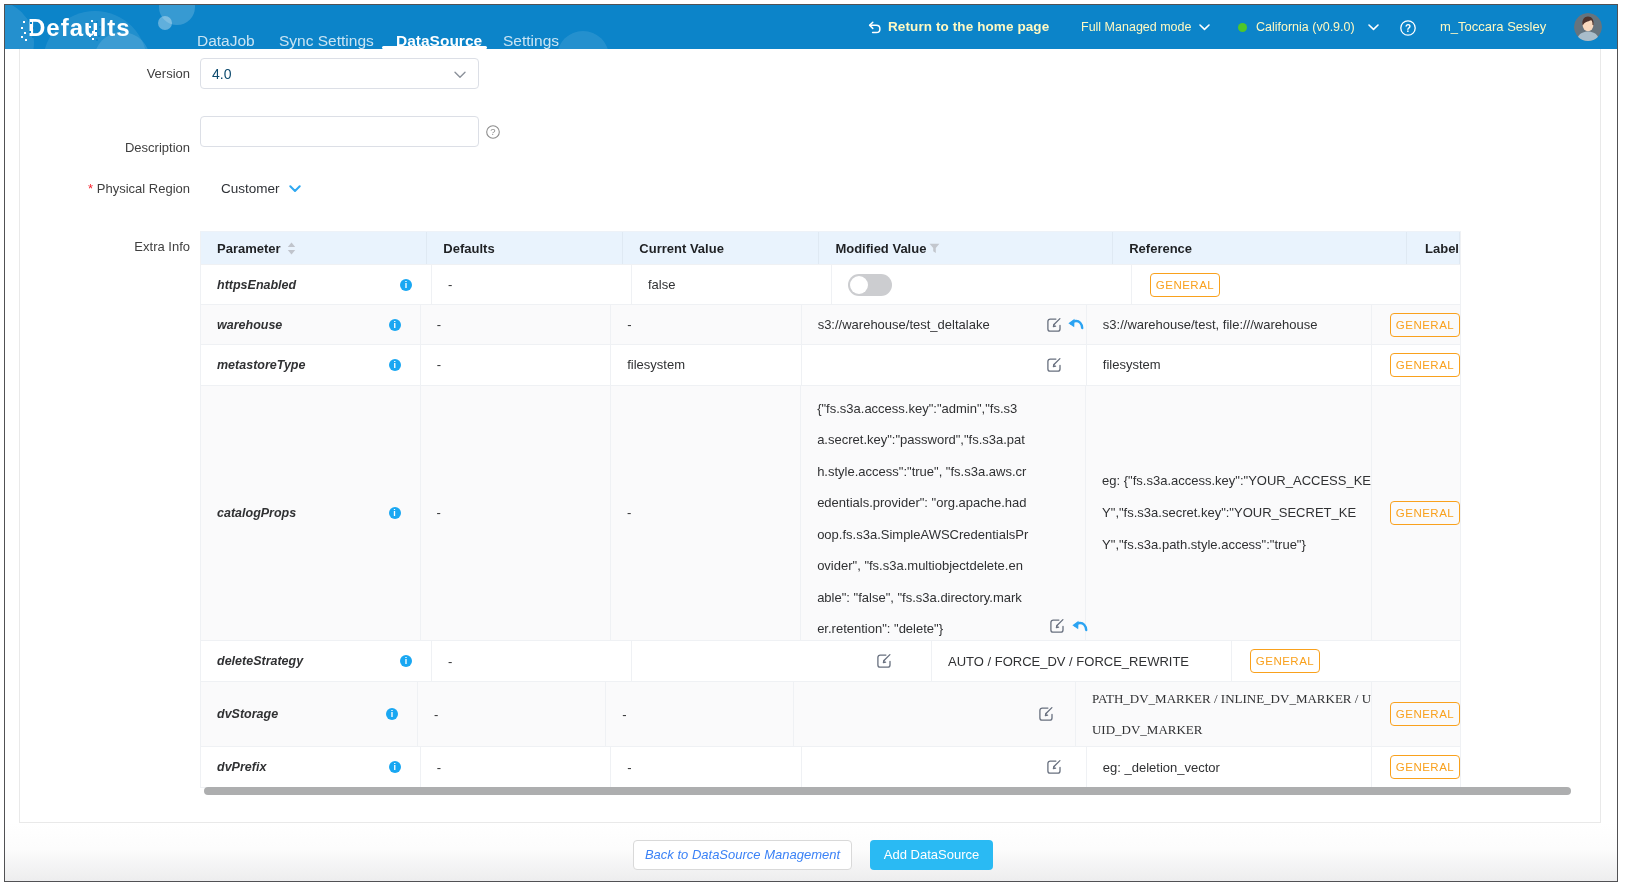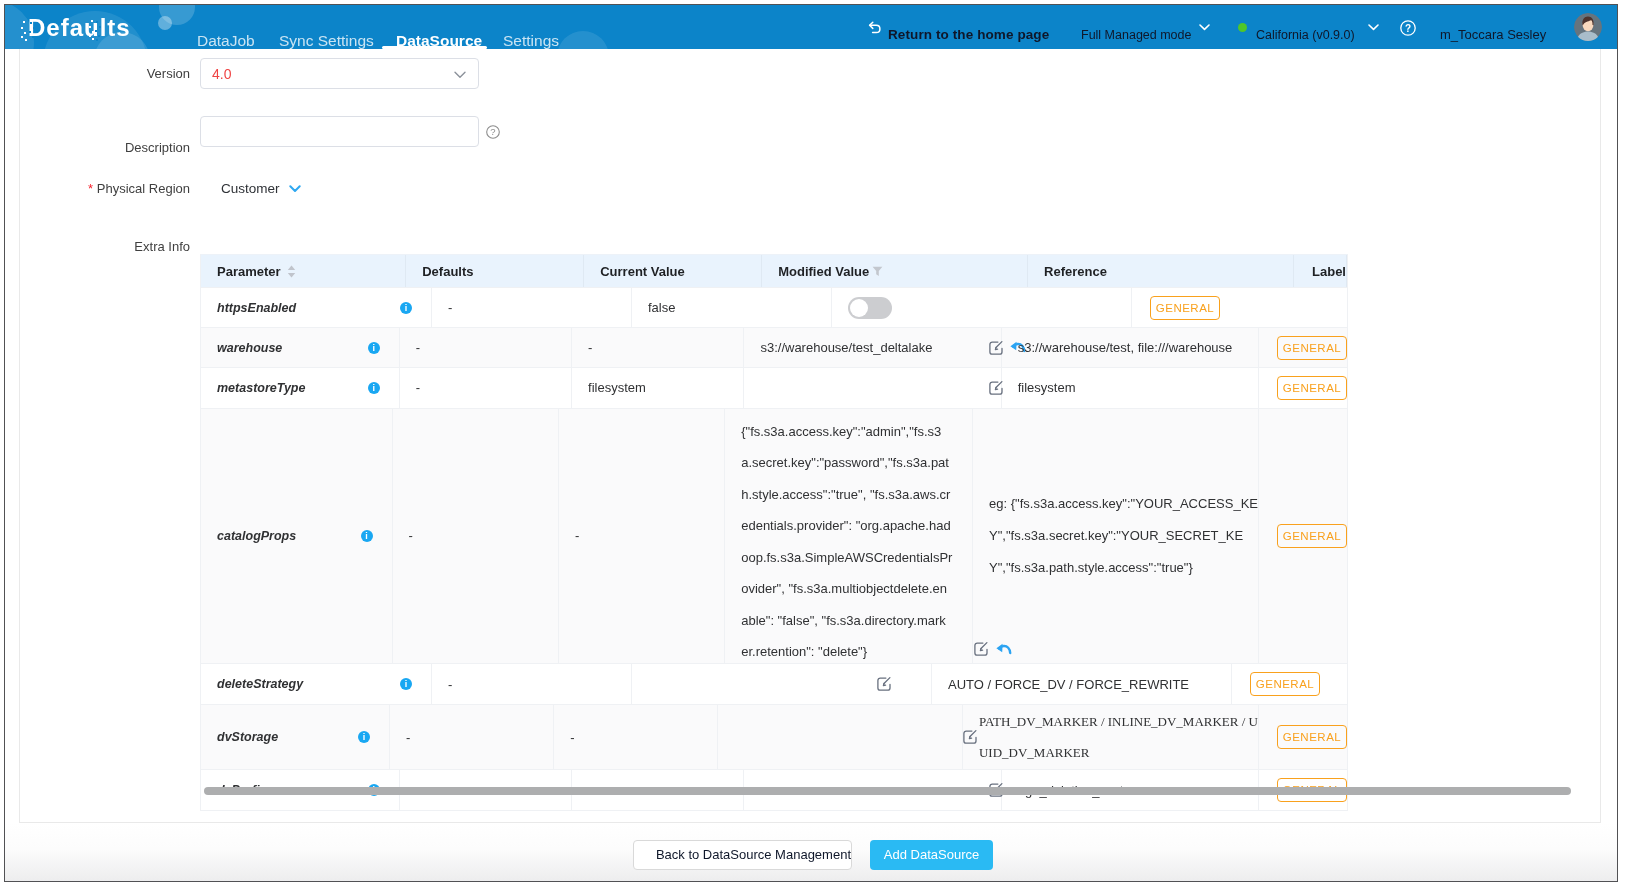--- a/index.html
+++ b/index.html
@@ -6,44 +6,44 @@
 .page{position:relative;width:1626px;height:888px;background:#fff;font-family:"Liberation Sans",sans-serif;overflow:hidden;}
 .frame{position:absolute;left:4px;top:4px;width:1614px;height:878px;border:1px solid #515154;border-bottom-width:2px;box-sizing:border-box;background:#fff;}
 .nav{position:absolute;left:5px;top:5px;width:1612px;height:44px;background:#0C84C9;overflow:hidden;}
 .bub{position:absolute;border-radius:50%;background:#fff;}
 .logo{position:absolute;left:23px;top:10px;font-size:24px;font-weight:bold;color:#fff;letter-spacing:1px;line-height:26px;}
 .ds{position:absolute;width:2px;height:2px;background:#fff;}
 .hole{position:absolute;width:2px;height:2px;background:#0C84C9;}
 .mi{position:absolute;top:14px;height:44px;line-height:44px;font-size:15.5px;color:rgba(255,255,255,0.78);}
 .mi.act{color:#fff;font-weight:bold;}
 .uline{position:absolute;left:377px;top:41px;width:105px;height:3px;background:#fff;border-radius:2px;}
-.nvt{position:absolute;top:8px;height:44px;line-height:44px;color:#0f172a;}
+.nvt{position:absolute;top:0;height:44px;line-height:44px;color:#fef9c3;}
 .card{position:absolute;left:19px;top:49px;width:1582px;height:774px;border:1px solid #E9E9E9;border-top:none;box-sizing:border-box;}
 .lbl{position:absolute;left:40px;width:150px;text-align:right;font-size:13px;color:#3f3f3f;line-height:16px;}
 .inp{position:absolute;left:200px;width:279px;height:31px;border:1px solid #DCDFE6;border-radius:4px;box-sizing:border-box;background:#fff;}
-.tbl{position:absolute;left:200px;top:231px;width:1148px;font-size:13px;color:#303133;border-left:1px solid #EFF1F4;border-right:1px solid #EFF1F4;border-top:1px solid #EDF2F8;box-sizing:border-box;margin-top:23px;}
+.tbl{position:absolute;left:200px;top:231px;width:1261px;font-size:13px;color:#303133;border-left:1px solid #EFF1F4;border-right:1px solid #EFF1F4;border-top:1px solid #EDF2F8;box-sizing:border-box;}
 .tr{display:flex;border-bottom:1px solid #EFF1F4;background:#fff;box-sizing:border-box;}
 .tr.z{background:#FAFAFB;}
 .td{box-sizing:border-box;border-right:1px solid #EFF1F4;display:flex;align-items:center;padding-left:16px;position:relative;overflow:visible;}
 .c1{width:231px}.c2{width:200px}.c3{width:200px}.c4{width:300px}.c5{width:300px}.c6{flex:1;border-right:none;padding-left:18px;}
 .thead{height:33px;background:#E9F3FD;font-weight:bold;font-size:13px;color:#1f2124;}
 .thead .td{border-right:1px solid #DFE9F3;}
 .pn{font-weight:bold;font-style:italic;font-size:12.5px;}
 .info{width:12px;height:12px;border-radius:50%;background:#19A7F2;color:#fff;font-size:9px;font-weight:bold;line-height:12px;text-align:center;font-style:normal;margin-left:auto;margin-right:19px;flex:none;}
 .gen{display:inline-block;width:70px;height:24px;line-height:22px;box-sizing:border-box;border:1px solid #F9A11D;border-radius:4px;color:#F9A11D;font-size:11.5px;text-align:center;letter-spacing:0.5px;background:transparent;}
 .sw{width:44px;height:22px;border-radius:11px;background:#CCCDD0;position:relative;}
 .sw::after{content:"";position:absolute;left:2px;top:2px;width:18px;height:18px;border-radius:50%;background:#fff;}
 .icg{position:absolute;left:244px;top:50%;transform:translateY(-50%);display:flex;gap:6px;align-items:center;}
 .icg4{position:absolute;left:248px;bottom:6px;display:flex;gap:7px;align-items:center;}
 .json{line-height:31.5px;padding-top:7px;white-space:nowrap;}
 .ref3{line-height:32px;white-space:nowrap;}
 .ref2{line-height:31px;white-space:nowrap;font-family:Liberation Serif, serif;}
 .sbthumb{position:absolute;left:204px;top:787px;width:1367px;height:8px;border-radius:4px;background:#ADAEAF;}
 .foot{position:absolute;left:5px;top:823px;width:1612px;height:58px;background:linear-gradient(180deg,#ffffff 0%,#fcfcfc 45%,#ededee 100%);}
-.btn1{position:absolute;left:633px;top:840px;width:219px;height:30px;border:1px solid #D9D9D9;border-radius:4px;background:#fff;font-size:13px;color:#0f172a;text-align:right;line-height:28px;box-sizing:border-box;}
+.btn1{position:absolute;left:633px;top:840px;width:219px;height:30px;border:1px solid #D9D9D9;border-radius:4px;background:#fff;font-size:13px;color:#3b82f6;text-align:center;line-height:28px;box-sizing:border-box;font-style:italic;}
 .btn2{position:absolute;left:870px;top:840px;width:123px;height:30px;border-radius:4px;background:#2ABAF3;font-size:13px;color:#fff;text-align:center;line-height:30px;box-sizing:border-box;}
 </style>
 </head>
 <body>
 <div class="page">
   <div class="frame"></div>
   <div class="nav">
     <div class="bub" style="left:38px;top:6px;width:104px;height:104px;opacity:.09"></div>
     <div class="bub" style="left:-55px;top:-5px;width:84px;height:84px;opacity:.10"></div>
     <div class="bub" style="left:89px;top:27px;width:56px;height:56px;opacity:.12"></div>
@@ -104,21 +104,21 @@
           <circle cx="14" cy="14" r="14" fill="#66747E"></circle>
           <path d="M14 18.5 c-4.8 0 -8.6 2.3 -10 5.5 L4 28 h20 l0-4 C22.6 20.8 18.8 18.5 14 18.5 Z" fill="#A9BDCA"></path>
           <ellipse cx="14" cy="12" rx="5.4" ry="6.2" fill="#F9D9BE"></ellipse>
           <path d="M8.4 12.2 C7.8 6.6 10.3 3.6 14 3.6 c3.7 0 6.2 3 5.6 8.6 l-1.2-.4 c.3-2.4-.3-3.8-1.3-4.7 C15.6 8.3 11.6 8.6 9.4 11.4 Z" fill="#4E342E"></path>
         </g>
       </svg>
   </div>
   <div class="card"></div>
   <div class="lbl" style="top:66px">Version</div>
   <div class="inp" style="top:58px">
-      <span style="position:absolute;left:11px;top:7px;font-size:14px;color:#ef4444;">4.0</span>
+      <span style="position:absolute;left:11px;top:7px;font-size:14px;color:#0c4a6e;">4.0</span>
     <svg style="position:absolute;right:12px;top:12px" width="12" height="8" viewBox="0 0 12 8" fill="none" stroke="#8B919A" stroke-width="1.4" stroke-linecap="round" stroke-linejoin="round">
         <path d="M1 1.2 L6 6.2 L11 1.2"></path>
       </svg>
   </div>
   <div class="lbl" style="top:140px">Description</div>
   <div class="inp" style="top:116px"></div>
   <svg style="position:absolute;left:486px;top:125px" width="14" height="14" viewBox="0 0 14 14">
       <circle cx="7" cy="7" r="6.3" fill="none" stroke="#8C8C8C" stroke-width="1.1"></circle>
       <text x="7" y="10.2" text-anchor="middle" font-size="9.5" fill="#8C8C8C" font-family="Liberation Sans,sans-serif">?</text>
     </svg>

